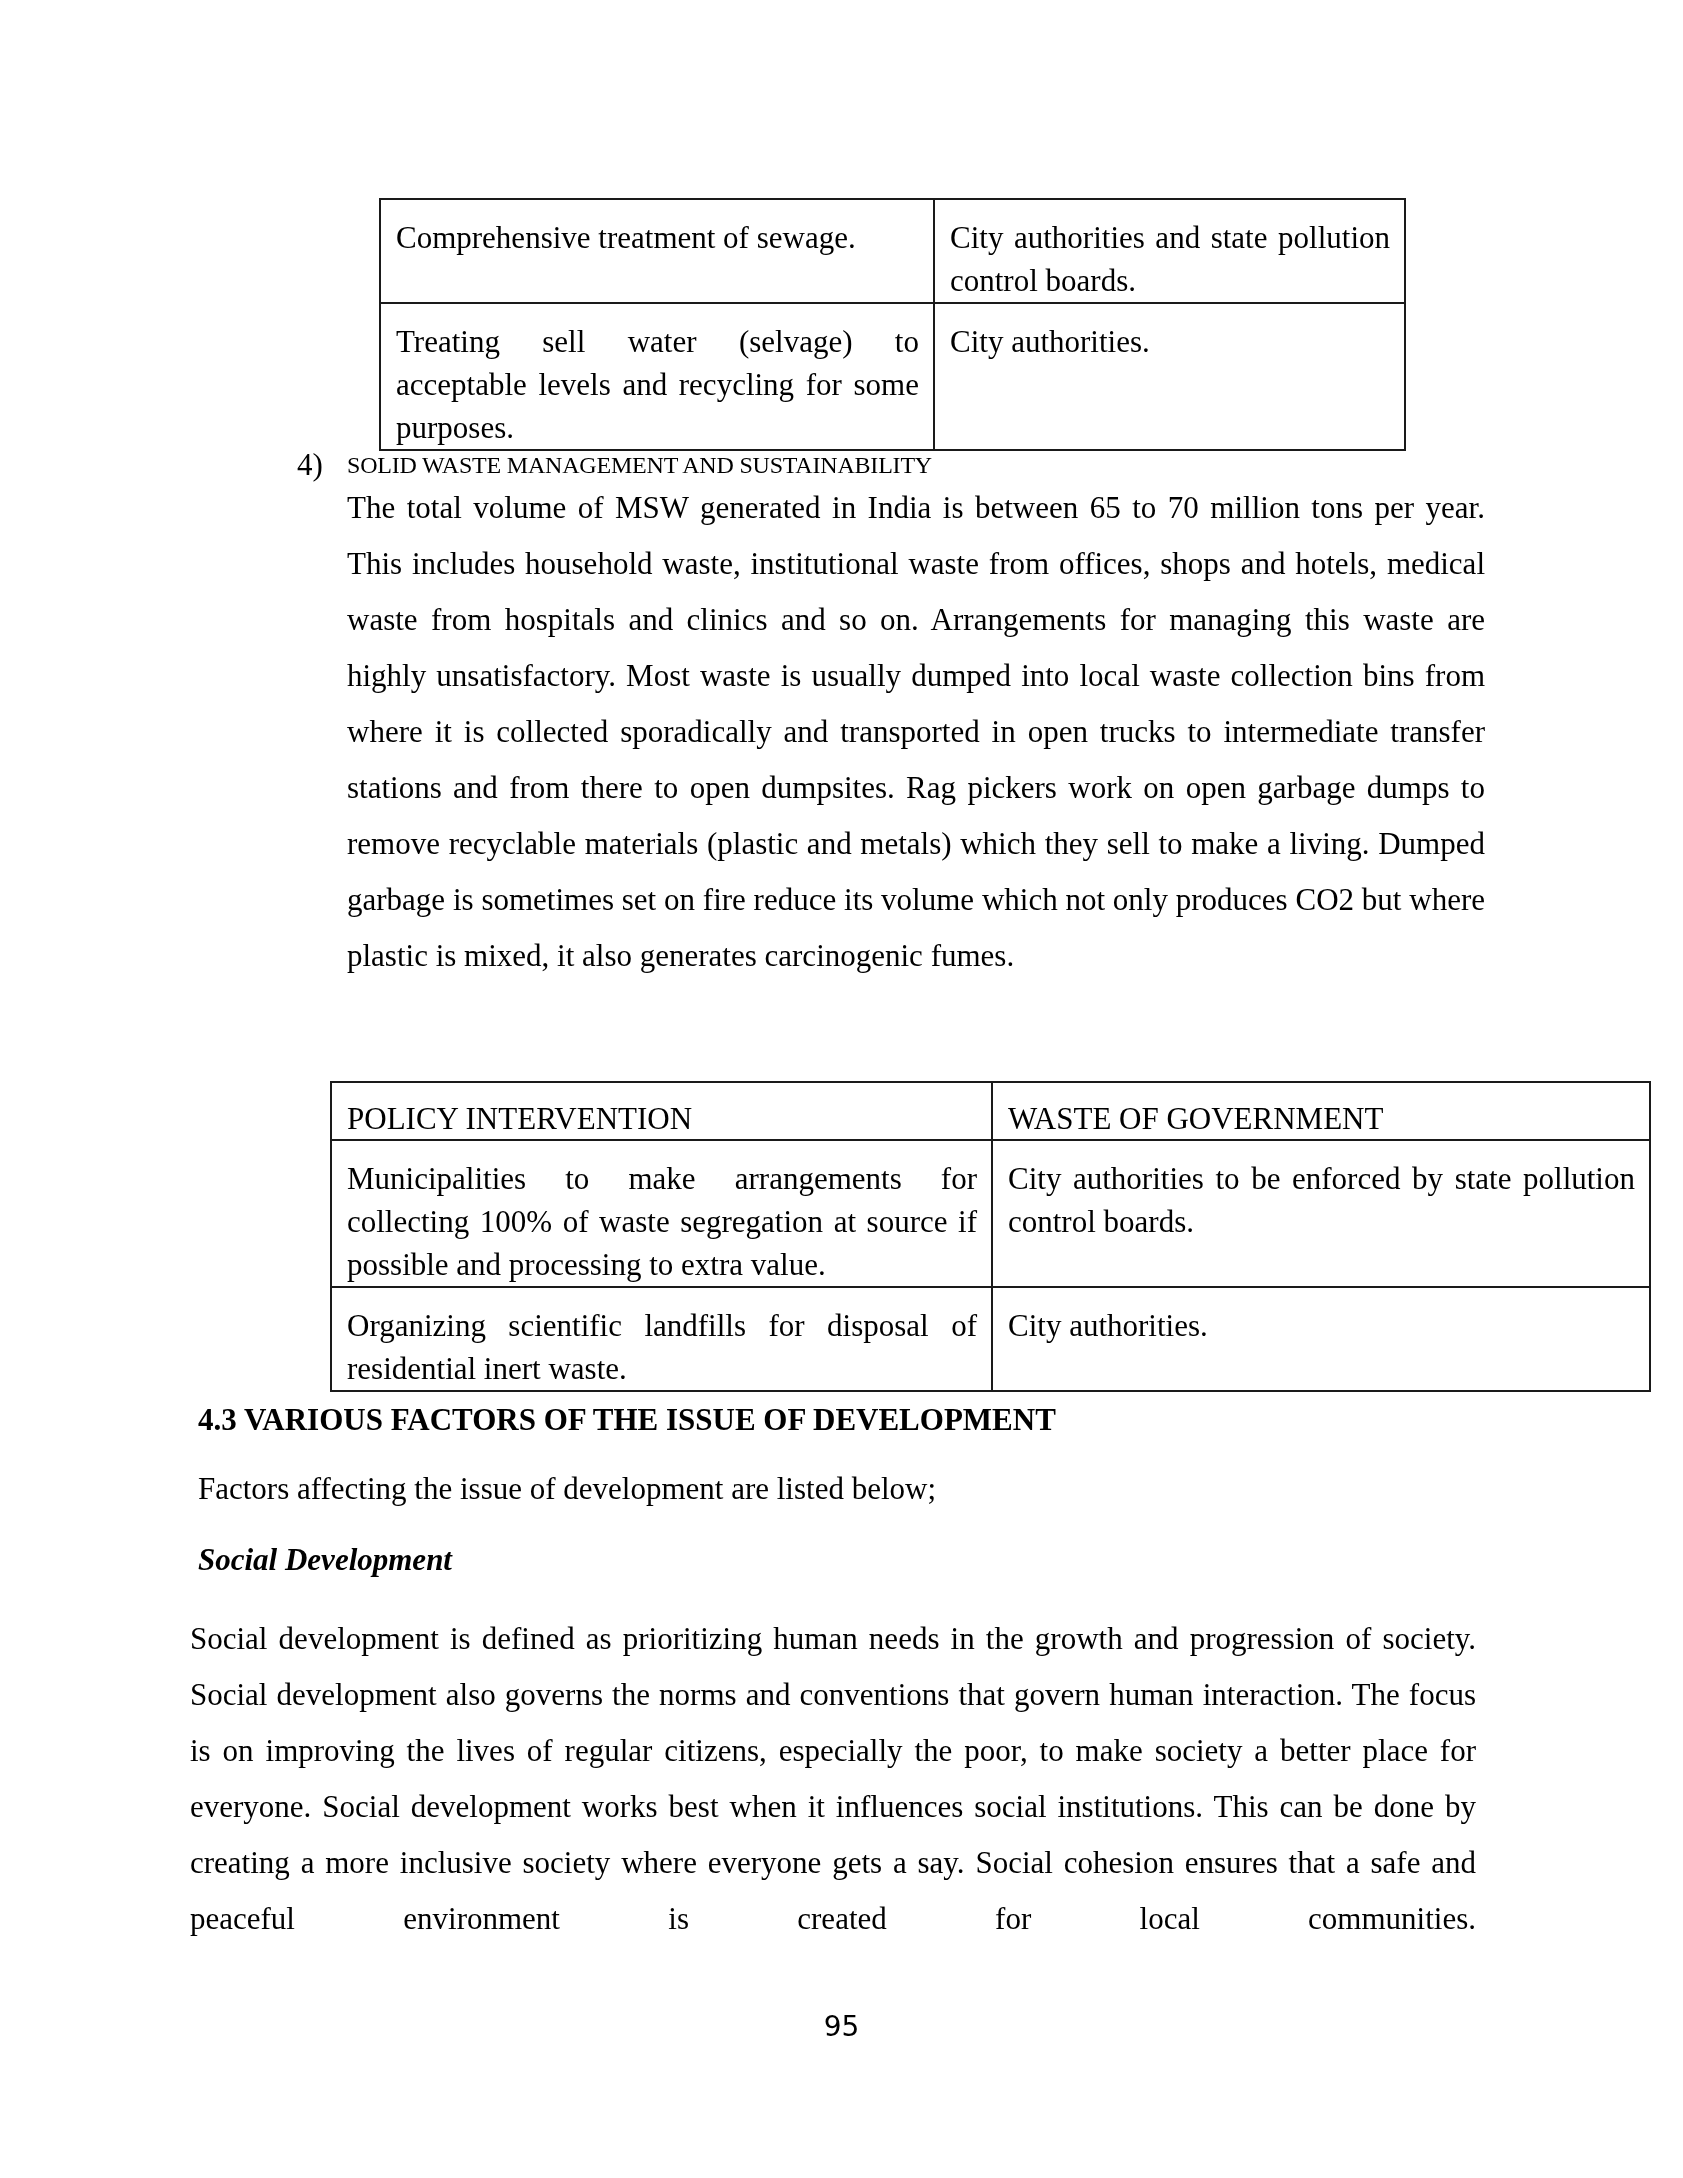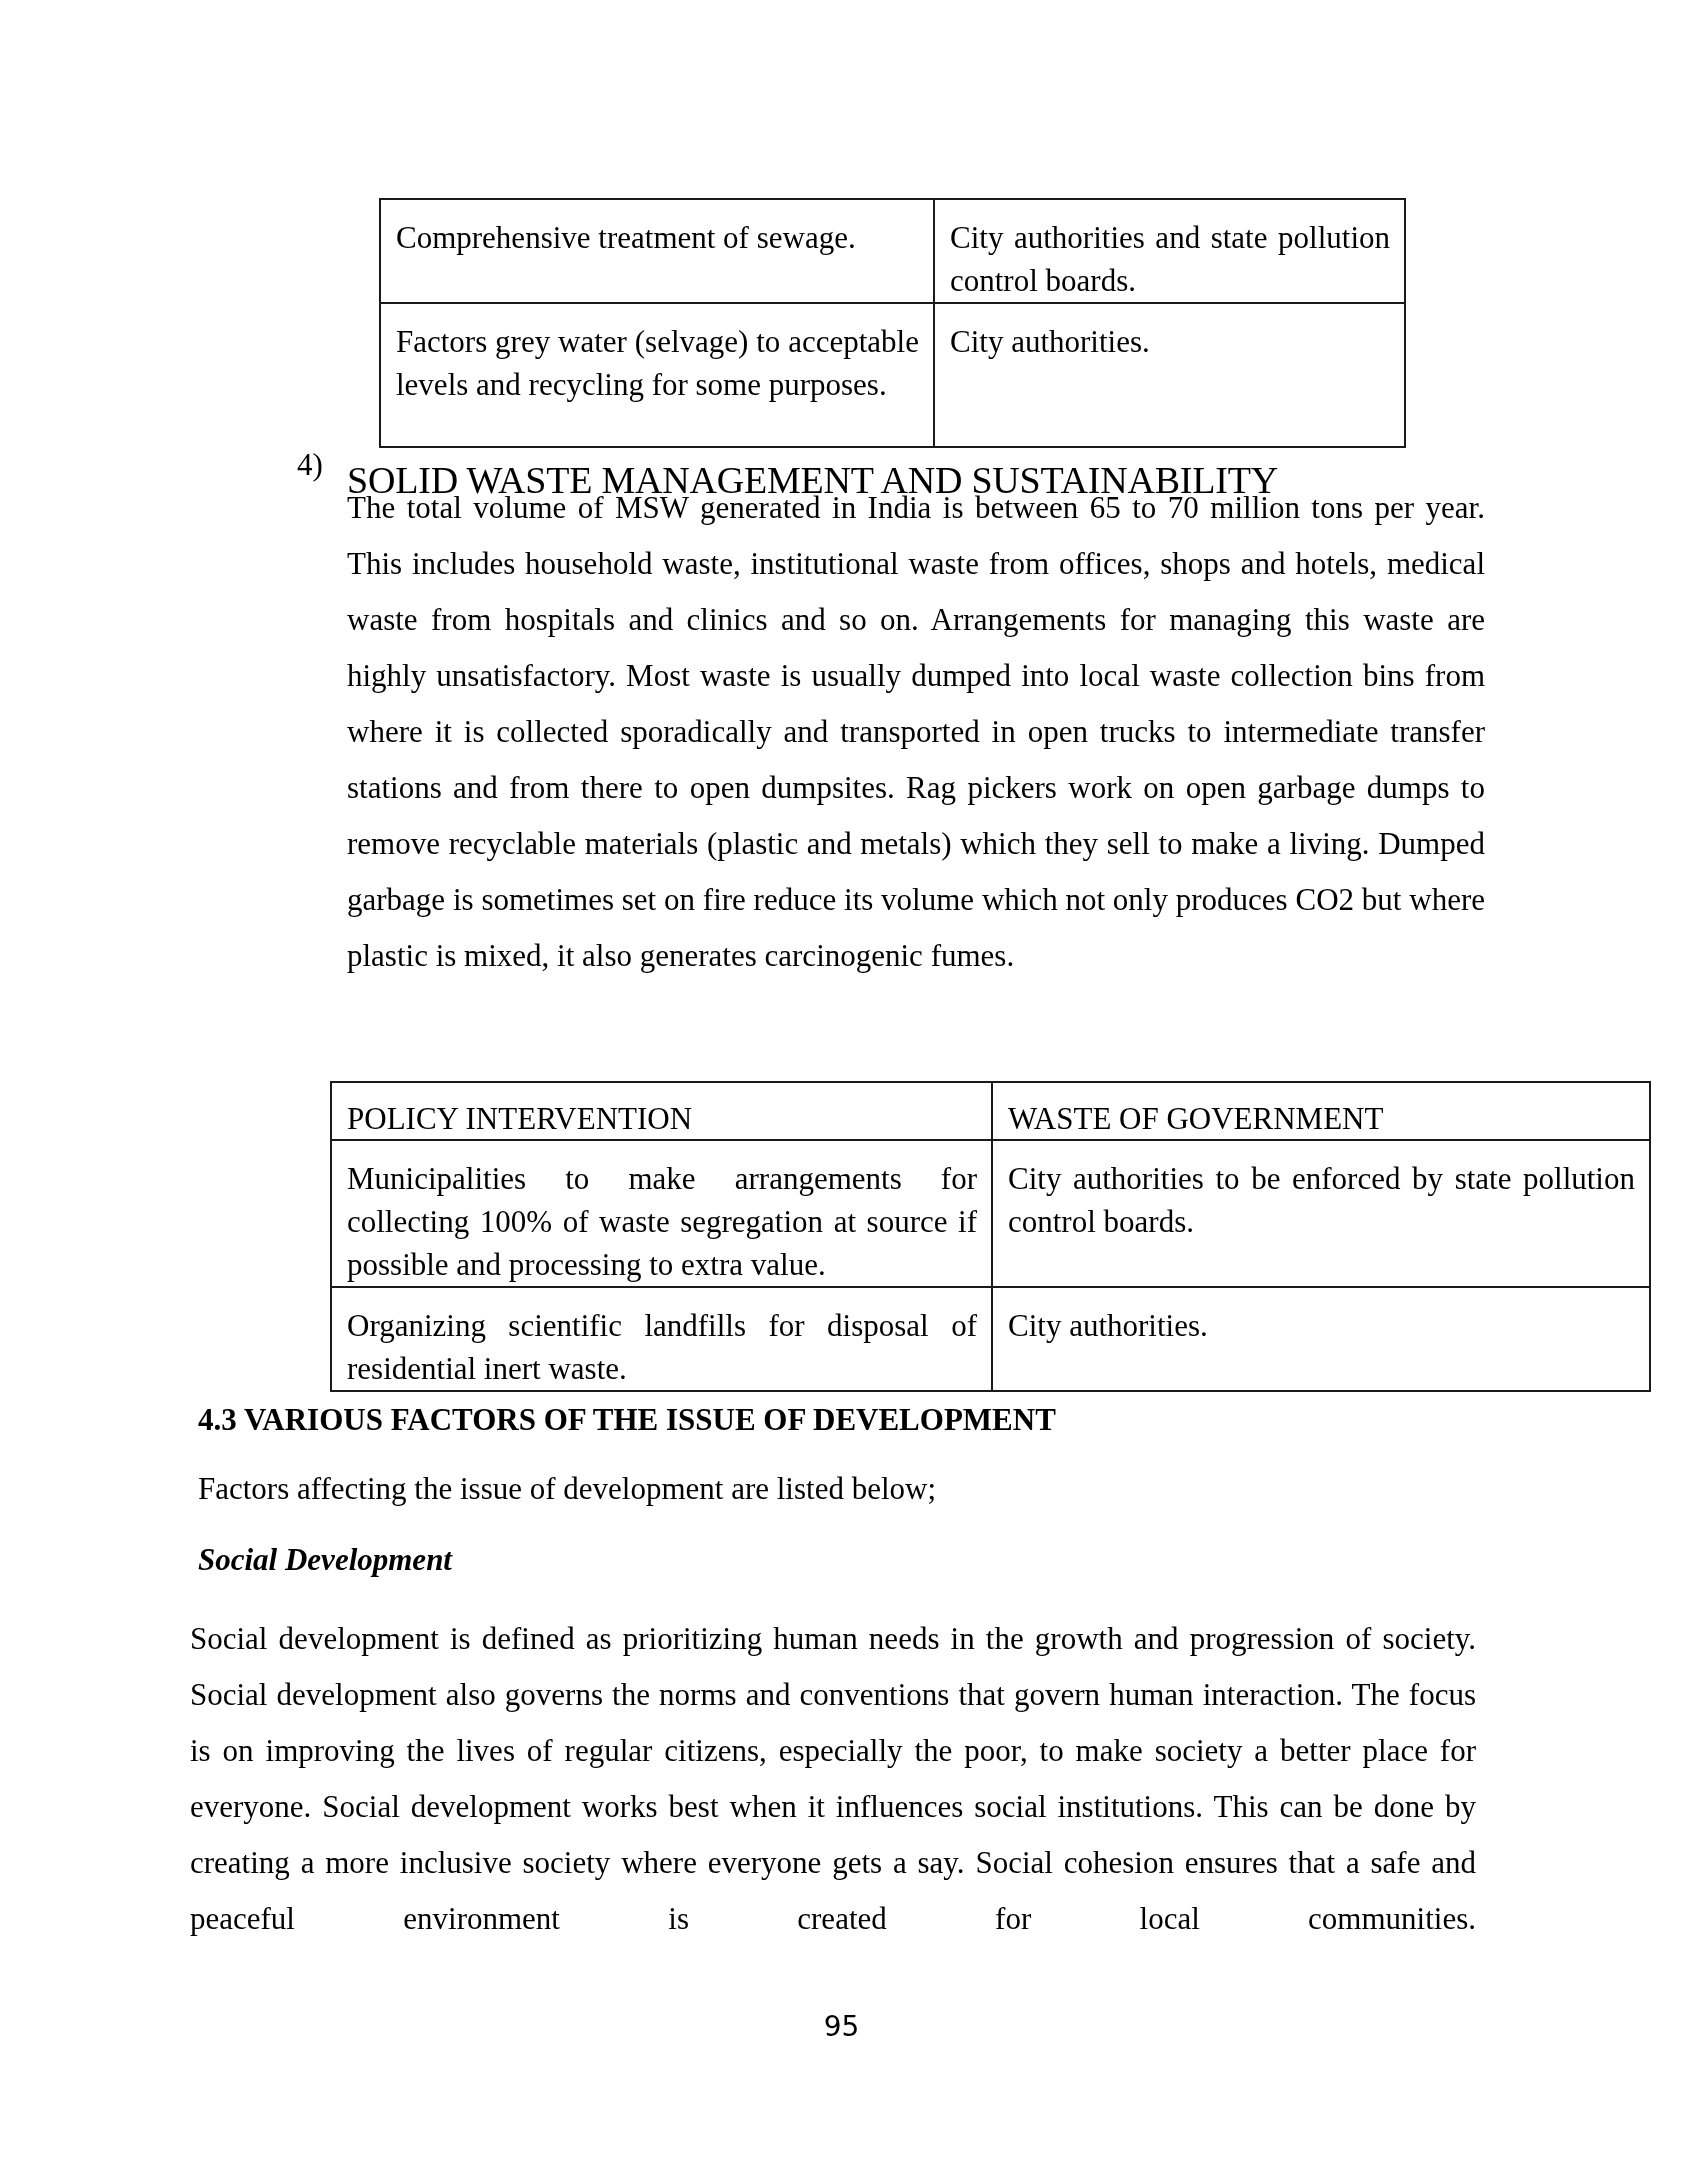--- a/index.html
+++ b/index.html
@@ -57,22 +57,22 @@
 
     
     .list-num {
       left: 297px;
       top: 445px;
       font-size: 31px;
       line-height: 40px;
     }
     .list-heading {
       left: 347px;
-      top: 460px;
-      font-size: 38px;
+      top: 445px;
+      font-size: 24px;
       line-height: 40px;
       letter-spacing: -0.2px;
     }
 
     
     .para {
       font-size: 31px;
       line-height: 56px;
       text-align: justify;
       text-align-last: left;
@@ -129,21 +129,21 @@
   <colgroup>
       <col class="c1">
       <col class="c2">
     </colgroup>
   <tbody>
       <tr class="r1">
     <td>Comprehensive treatment of sewage.</td>
     <td>City authorities and state pollution control boards.</td>
   </tr>
   <tr class="r2">
-    <td>Factors grey water (selvage) to acceptable levels and recycling for some purposes.</td>
+    <td>Treating sell water (selvage) to acceptable levels and recycling for some purposes.</td>
     <td>City authorities.</td>
   </tr>
 </tbody>
   </table>
 
 <div class="abs list-num">4)</div>
 <div class="abs list-heading">SOLID WASTE MANAGEMENT AND SUSTAINABILITY</div>
 <div class="abs para para-msw">The total volume of MSW generated in India is between 65 to 70 million tons per year. This includes household waste, institutional waste from offices, shops and hotels, medical waste from hospitals and clinics and so on. Arrangements for managing this waste are highly unsatisfactory. Most waste is usually dumped into local waste collection bins from where it is collected sporadically and transported in open trucks to intermediate transfer stations and from there to open dumpsites. Rag pickers work on open garbage dumps to remove recyclable materials (plastic and metals) which they sell to make a living. Dumped garbage is sometimes set on fire reduce its volume which not only produces CO2 but where plastic is mixed, it also generates carcinogenic fumes.</div>
 
 <table id="table2" class="doc-table">

